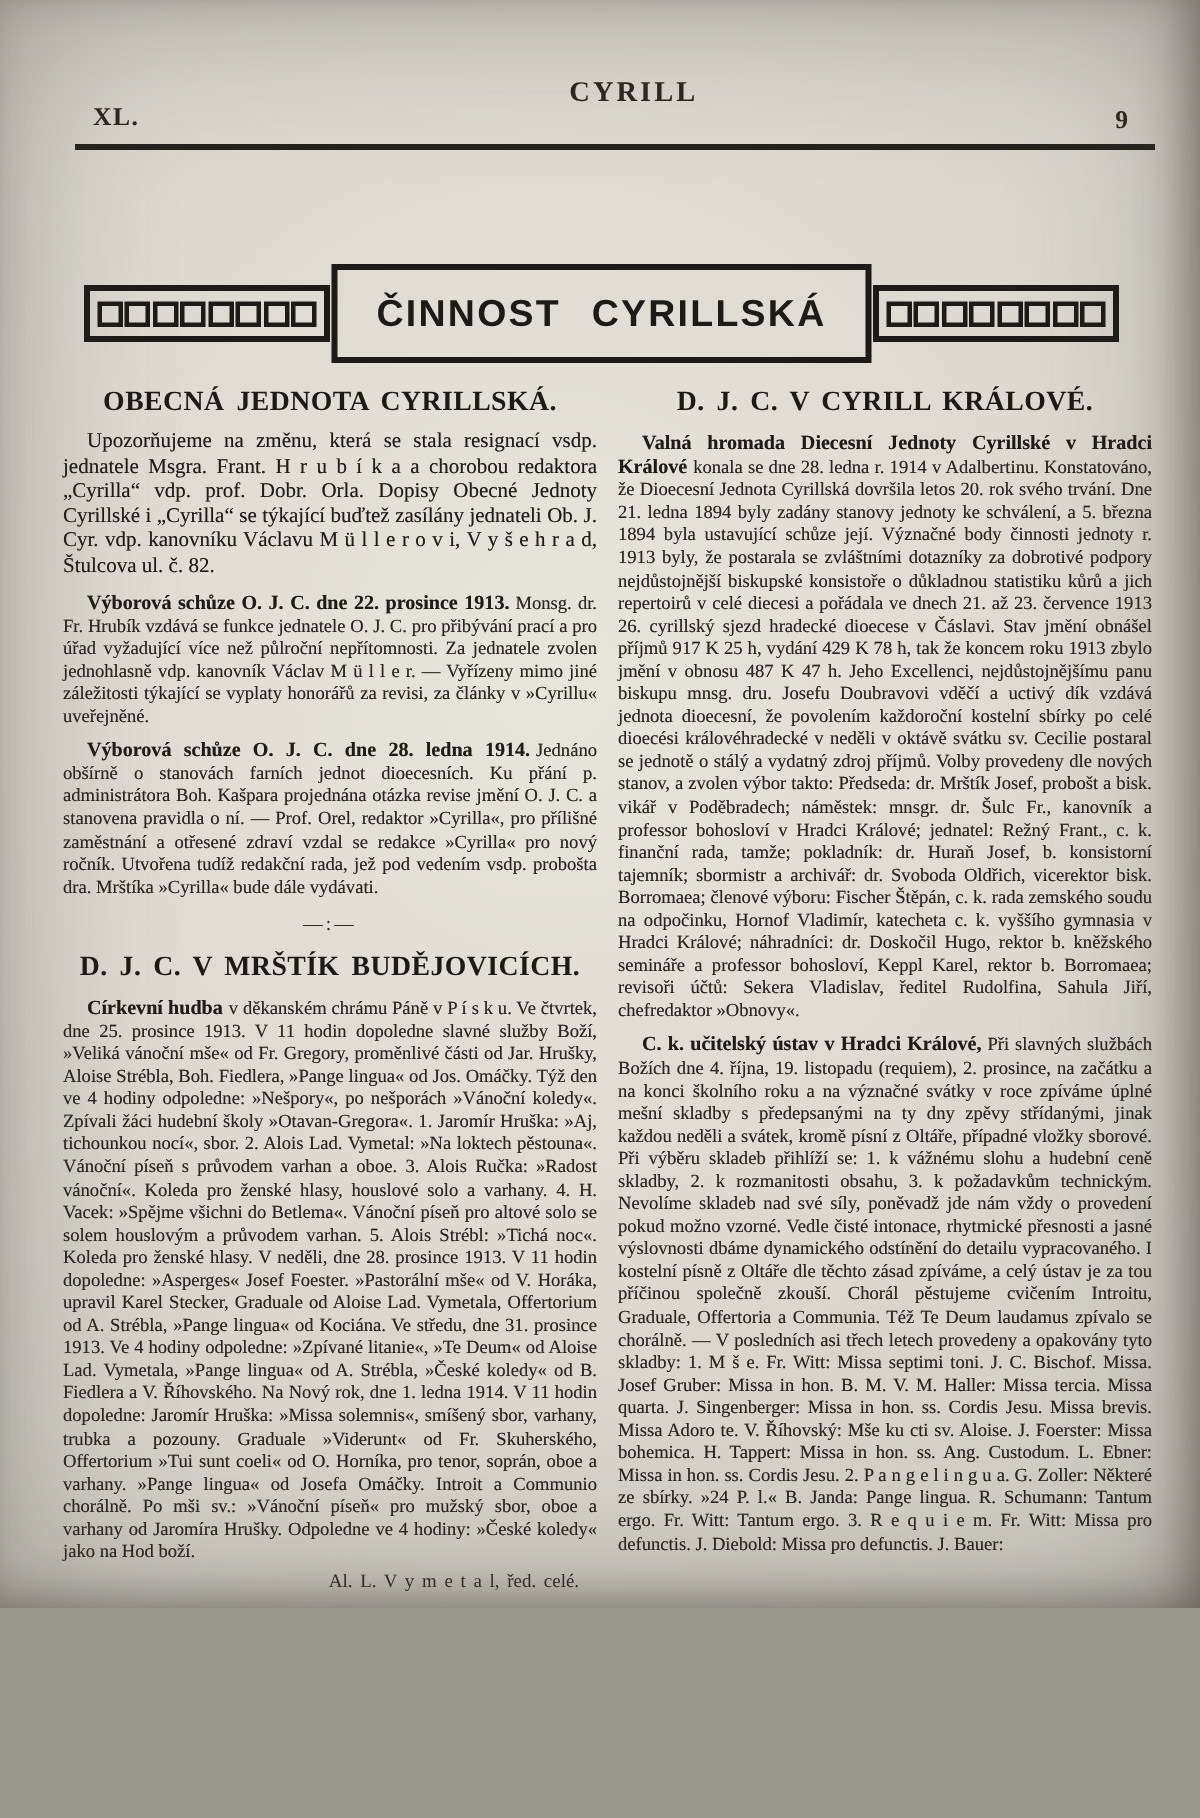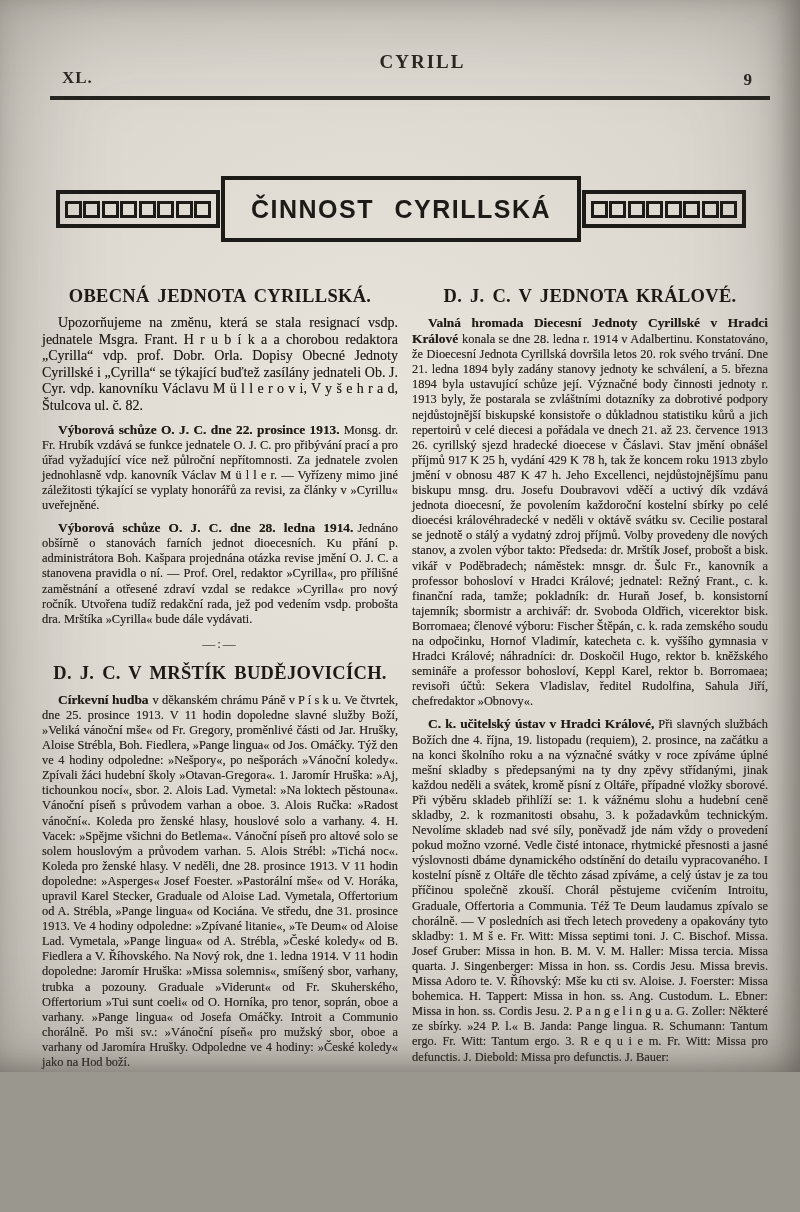--- a/index.html
+++ b/index.html
@@ -59,21 +59,20 @@
   .banner-title {
     font-family: "Liberation Sans", sans-serif;
     font-weight: bold; font-size: 25px;
     letter-spacing: 1.5px; word-spacing: 12px;
     color: #1d1b17; white-space: nowrap;
   }
   
   .columns {
     display: flex; gap: 14px;
     padding: 16px 32px 0 42px;
-    margin-top: 28px;
   }
   .col { flex: 1; min-width: 0; }
   h2 {
     font-size: 18.5px; font-weight: bold; text-align: center;
     margin: 0 0 8px; letter-spacing: .3px; word-spacing: 3px;
     color: #1d1914;
   }
   .byline {
     text-align: center; font-size: 13.5px; letter-spacing: 1px;
     margin: -2px 0 10px; color: #262118;
@@ -145,19 +144,19 @@
       <p><b class="lead">Výborová schůze O. J. C. dne 22. prosince 1913.</b><span>Monsg. dr. Fr. Hrubík vzdává se funkce jednatele O. J. C. pro přibývání prací a pro úřad vyžadující více než půlroční nepřítomnosti. Za jednatele zvolen jednohlasně vdp. kanovník Václav M ü l l e r. — Vyřízeny mimo jiné záležitosti týkající se vyplaty honorářů za revisi, za články v »Cyrillu« uveřejněné.</span></p>
       <p><b class="lead">Výborová schůze O. J. C. dne 28. ledna 1914.</b><span>Jednáno obšírně o stanovách farních jednot dioecesních. Ku přání p. administrátora Boh. Kašpara projednána otázka revise jmění O. J. C. a stanovena pravidla o ní. — Prof. Orel, redaktor »Cyrilla«, pro přílišné zaměstnání a otřesené zdraví vzdal se redakce »Cyrilla« pro nový ročník. Utvořena tudíž redakční rada, jež pod vedením vsdp. probošta dra. Mrštíka »Cyrilla« bude dále vydávati.</span></p>
       <div class="divider">—:—</div>
       <h2>D. J. C. V MRŠTÍK BUDĚJOVICÍCH.</h2>
       <p><b class="lead">Církevní hudba</b><span>v děkanském chrámu Páně v P í s k u. Ve čtvrtek, dne 25. prosince 1913. V 11 hodin dopoledne slavné služby Boží, »Veliká vánoční mše« od Fr. Gregory, proměnlivé části od Jar. Hrušky, Aloise Strébla, Boh. Fiedlera, »Pange lingua« od Jos. Omáčky. Týž den ve 4 hodiny odpoledne: »Nešpory«, po nešporách »Vánoční koledy«. Zpívali žáci hudební školy »Otavan-Gregora«. 1. Jaromír Hruška: »Aj, tichounkou nocí«, sbor. 2. Alois Lad. Vymetal: »Na loktech pěstouna«. Vánoční píseň s průvodem varhan a oboe. 3. Alois Ručka: »Radost vánoční«. Koleda pro ženské hlasy, houslové solo a varhany. 4. H. Vacek: »Spějme všichni do Betlema«. Vánoční píseň pro altové solo se solem houslovým a průvodem varhan. 5. Alois Strébl: »Tichá noc«. Koleda pro ženské hlasy. V neděli, dne 28. prosince 1913. V 11 hodin dopoledne: »Asperges« Josef Foester. »Pastorální mše« od V. Horáka, upravil Karel Stecker, Graduale od Aloise Lad. Vymetala, Offertorium od A. Strébla, »Pange lingua« od Kociána. Ve středu, dne 31. prosince 1913. Ve 4 hodiny odpoledne: »Zpívané litanie«, »Te Deum« od Aloise Lad. Vymetala, »Pange lingua« od A. Strébla, »České koledy« od B. Fiedlera a V. Říhovského. Na Nový rok, dne 1. ledna 1914. V 11 hodin dopoledne: Jaromír Hruška: »Missa solemnis«, smíšený sbor, varhany, trubka a pozouny. Graduale »Viderunt« od Fr. Skuherského, Offertorium »Tui sunt coeli« od O. Horníka, pro tenor, soprán, oboe a varhany. »Pange lingua« od Josefa Omáčky. Introit a Communio chorálně. Po mši sv.: »Vánoční píseň« pro mužský sbor, oboe a varhany od Jaromíra Hrušky. Odpoledne ve 4 hodiny: »České koledy« jako na Hod boží.</span></p>
       <div class="signature">Al. L. V y m e t a l, řed. celé.</div>
       <div class="divider">—:—</div>
     </section>
 
     <section class="col">
-      <h2>D. J. C. V JEDNOTA KRÁLOVÉ.</h2>
+      <h2>D. J. C. V CYRILL KRÁLOVÉ.</h2>
       <p><b class="lead">Valná hromada Diecesní Jednoty Cyrillské v Hradci Králové</b><span>konala se dne 28. ledna r. 1914 v Adalbertinu. Konstatováno, že Dioecesní Jednota Cyrillská dovršila letos 20. rok svého trvání. Dne 21. ledna 1894 byly zadány stanovy jednoty ke schválení, a 5. března 1894 byla ustavující schůze její. Význačné body činnosti jednoty r. 1913 byly, že postarala se zvláštními dotazníky za dobrotivé podpory nejdůstojnější biskupské konsistoře o důkladnou statistiku kůrů a jich repertoirů v celé diecesi a pořádala ve dnech 21. až 23. července 1913 26. cyrillský sjezd hradecké dioecese v Čáslavi. Stav jmění obnášel příjmů 917 K 25 h, vydání 429 K 78 h, tak že koncem roku 1913 zbylo jmění v obnosu 487 K 47 h. Jeho Excellenci, nejdůstojnějšímu panu biskupu mnsg. dru. Josefu Doubravovi vděčí a uctivý dík vzdává jednota dioecesní, že povolením každoroční kostelní sbírky po celé dioecési královéhradecké v neděli v oktávě svátku sv. Cecilie postaral se jednotě o stálý a vydatný zdroj příjmů. Volby provedeny dle nových stanov, a zvolen výbor takto: Předseda: dr. Mrštík Josef, probošt a bisk. vikář v Poděbradech; náměstek: mnsgr. dr. Šulc Fr., kanovník a professor bohosloví v Hradci Králové; jednatel: Režný Frant., c. k. finanční rada, tamže; pokladník: dr. Huraň Josef, b. konsistorní tajemník; sbormistr a archivář: dr. Svoboda Oldřich, vicerektor bisk. Borromaea; členové výboru: Fischer Štěpán, c. k. rada zemského soudu na odpočinku, Hornof Vladimír, katecheta c. k. vyššího gymnasia v Hradci Králové; náhradníci: dr. Doskočil Hugo, rektor b. kněžského semináře a professor bohosloví, Keppl Karel, rektor b. Borromaea; revisoři účtů: Sekera Vladislav, ředitel Rudolfina, Sahula Jiří, chefredaktor »Obnovy«.</span></p>
       <p><b class="lead">C. k. učitelský ústav v Hradci Králové,</b><span>Při slavných službách Božích dne 4. října, 19. listopadu (requiem), 2. prosince, na začátku a na konci školního roku a na význačné svátky v roce zpíváme úplné mešní skladby s předepsanými na ty dny zpěvy střídanými, jinak každou neděli a svátek, kromě písní z Oltáře, případné vložky sborové. Při výběru skladeb přihlíží se: 1. k vážnému slohu a hudební ceně skladby, 2. k rozmanitosti obsahu, 3. k požadavkům technickým. Nevolíme skladeb nad své síly, poněvadž jde nám vždy o provedení pokud možno vzorné. Vedle čisté intonace, rhytmické přesnosti a jasné výslovnosti dbáme dynamického odstínění do detailu vypracovaného. I kostelní písně z Oltáře dle těchto zásad zpíváme, a celý ústav je za tou příčinou společně zkouší. Chorál pěstujeme cvičením Introitu, Graduale, Offertoria a Communia. Též Te Deum laudamus zpívalo se chorálně. — V posledních asi třech letech provedeny a opakovány tyto skladby: 1. M š e. Fr. Witt: Missa septimi toni. J. C. Bischof. Missa. Josef Gruber: Missa in hon. B. M. V. M. Haller: Missa tercia. Missa quarta. J. Singenberger: Missa in hon. ss. Cordis Jesu. Missa brevis. Missa Adoro te. V. Říhovský: Mše ku cti sv. Aloise. J. Foerster: Missa bohemica. H. Tappert: Missa in hon. ss. Ang. Custodum. L. Ebner: Missa in hon. ss. Cordis Jesu. 2. P a n g e  l i n g u a. G. Zoller: Některé ze sbírky. »24 P. l.« B. Janda: Pange lingua. R. Schumann: Tantum ergo. Fr. Witt: Tantum ergo. 3. R e q u i e m. Fr. Witt: Missa pro defunctis. J. Diebold: Missa pro defunctis. J. Bauer:</span></p>
     </section>
 
   </div>
 </div>
 
 </body></html>

